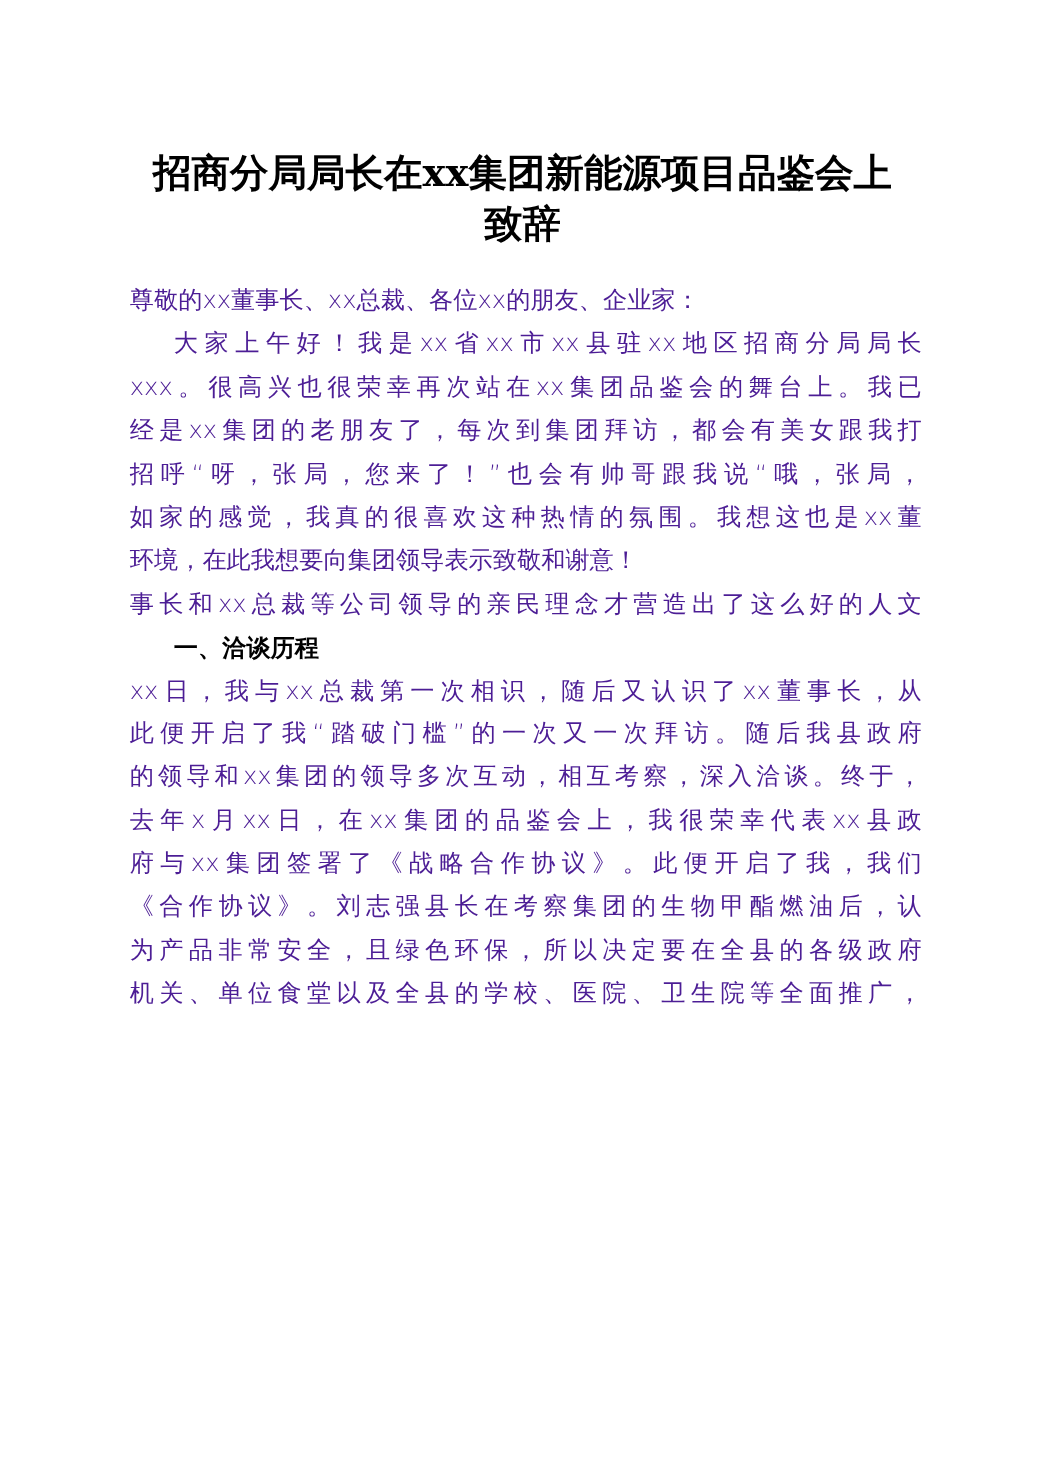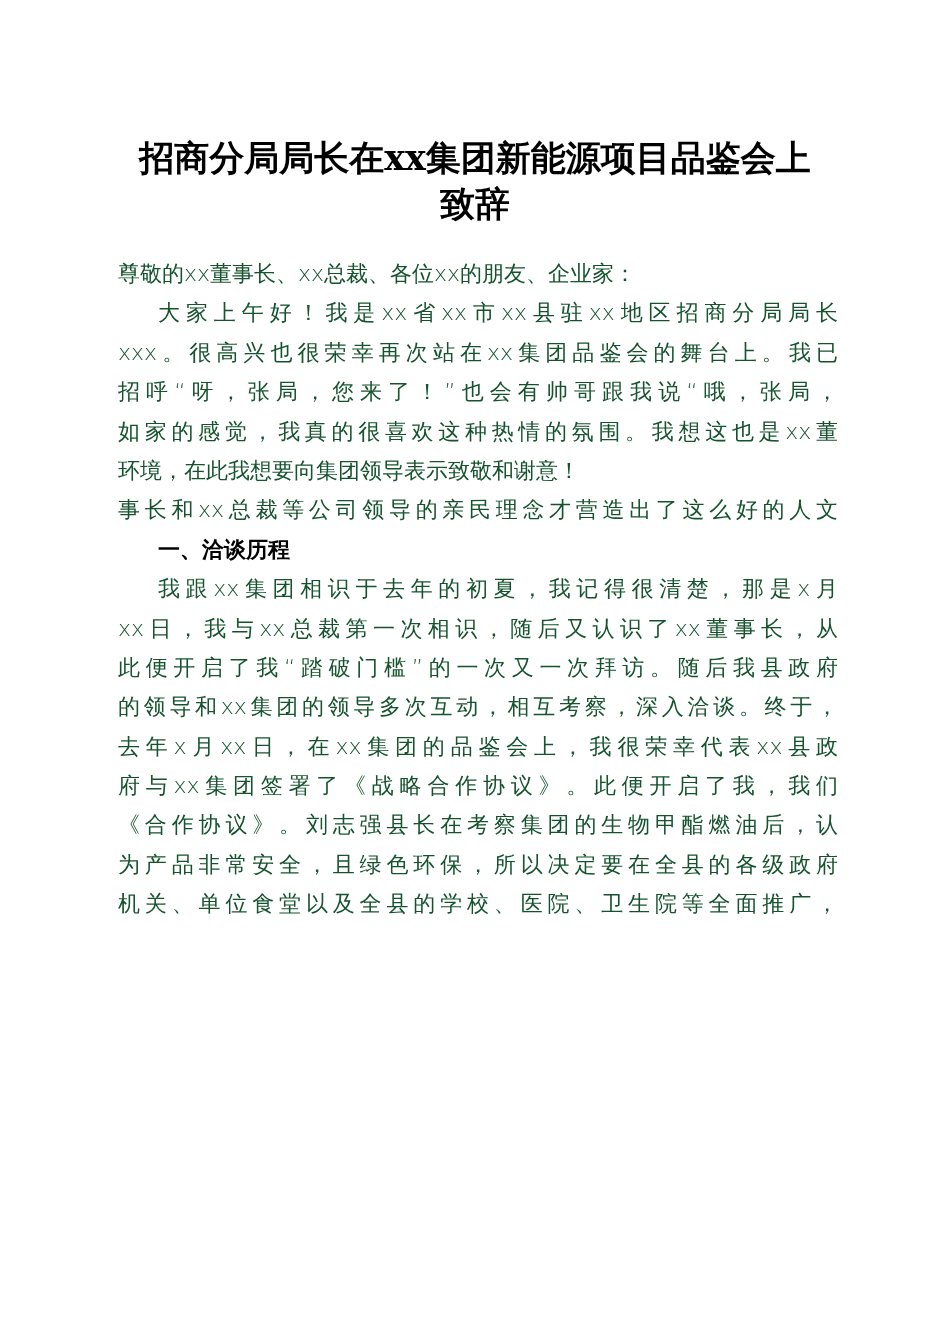--- a/index.html
+++ b/index.html
@@ -46,21 +46,21 @@
       width: 720px;
     }
     .line {
       display: block;
       height: 39.4px;
       line-height: 39.4px;
       font-size: 22px;
       white-space: nowrap;
       font-family: "DejaVu Sans", "Liberation Sans", sans-serif;
       font-weight: 300;
-      color: #14532d;
+      color: #4c1d95;
       text-align: justify;
       text-align-last: justify;
     }
     .line.last {
       text-align-last: left;
     }
     .line.indent {
       padding-left: 40px;
     }
     .line.heading {
@@ -80,30 +80,30 @@
     <span class="tline">招商分局局长在xx集团新能源项目品鉴会上</span>
     <span class="tline">致辞</span>
   </div>
 
   <div class="body-text">
     <span class="line last">尊敬的xx董事长、xx总裁、各位xx的朋友、企业家：</span>
 
     <div>
       <span class="line indent">大家上午好！我是xx省xx市xx县驻xx地区招商分局局长</span>
       <span class="line">xxx。很高兴也很荣幸再次站在xx集团品鉴会的舞台上。我已</span>
+      <span class="line">经是xx集团的老朋友了，每次到集团拜访，都会有美女跟我打</span>
       <span class="line">招呼“呀，张局，您来了！”也会有帅哥跟我说“哦，张局，</span>
       <span class="line">如家的感觉，我真的很喜欢这种热情的氛围。我想这也是xx董</span>
       <span class="line last">环境，在此我想要向集团领导表示致敬和谢意！</span>
       <span class="line">事长和xx总裁等公司领导的亲民理念才营造出了这么好的人文</span>
     </div>
 
     <span class="line heading">一、洽谈历程</span>
 
     <div>
-      <span class="line indent">我跟xx集团相识于去年的初夏，我记得很清楚，那是x月</span>
       <span class="line">xx日，我与xx总裁第一次相识，随后又认识了xx董事长，从</span>
       <span class="line">此便开启了我“踏破门槛”的一次又一次拜访。随后我县政府</span>
       <span class="line">的领导和xx集团的领导多次互动，相互考察，深入洽谈。终于，</span>
       <span class="line">去年x月xx日，在xx集团的品鉴会上，我很荣幸代表xx县政</span>
       <span class="line">府与xx集团签署了《战略合作协议》。此便开启了我，我们</span>
       <span class="line">《合作协议》。刘志强县长在考察集团的生物甲酯燃油后，认</span>
       <span class="line">为产品非常安全，且绿色环保，所以决定要在全县的各级政府</span>
       <span class="line">机关、单位食堂以及全县的学校、医院、卫生院等全面推广，</span>
     </div>
   </div>

